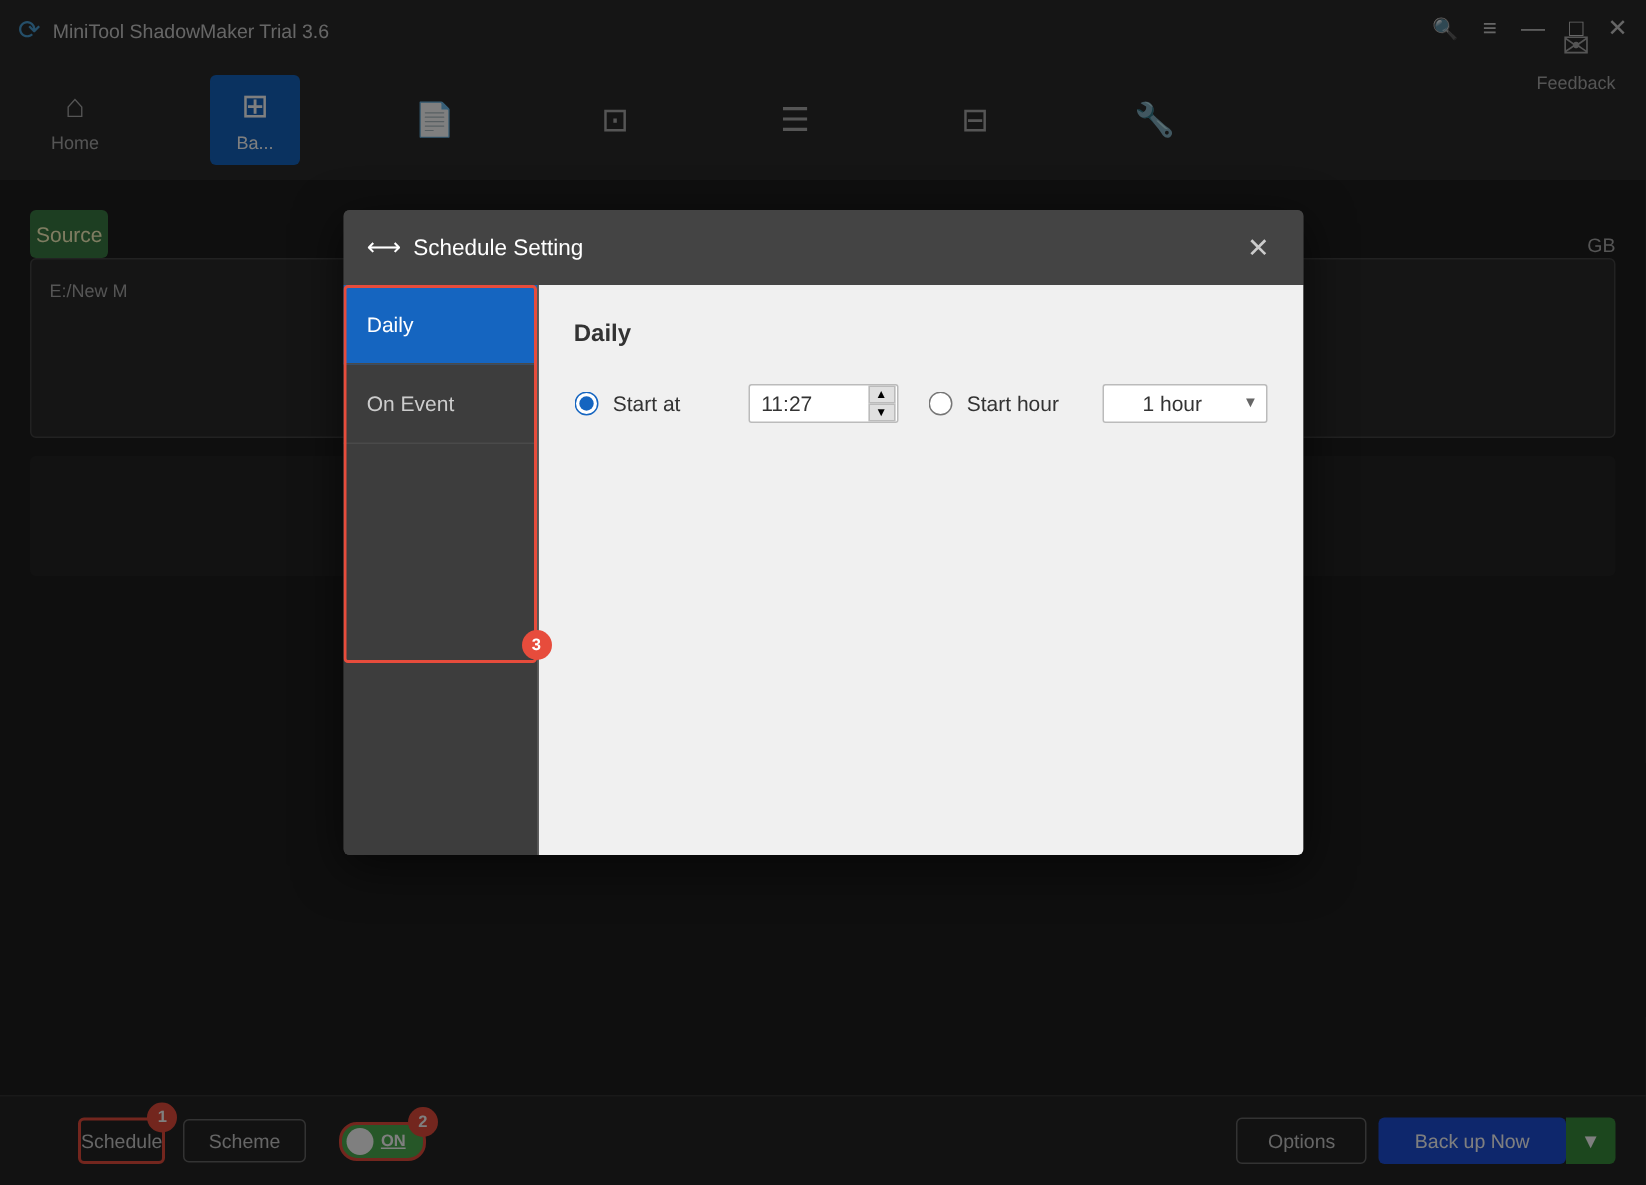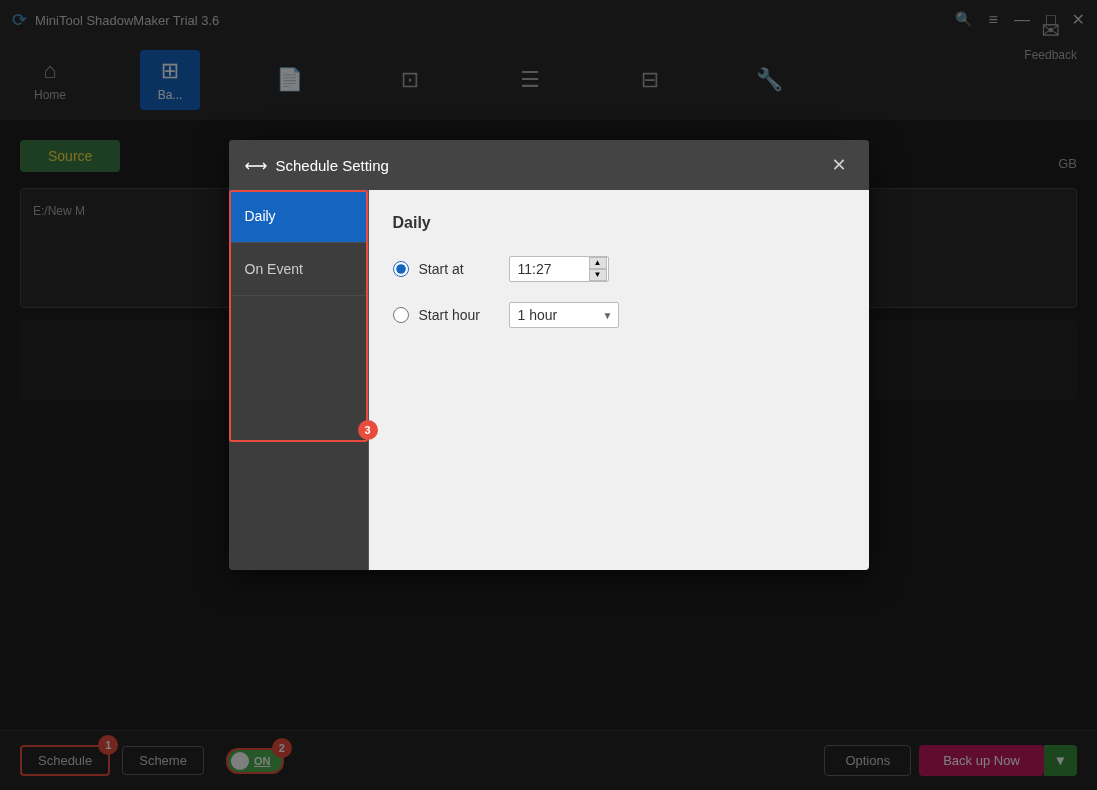--- a/index.html
+++ b/index.html
@@ -79,26 +79,25 @@
     
     .content-area {
       flex: 1;
       padding: 20px;
       position: relative;
     }
 
     
     .source-bar {
       background: #3a7d44;
-      color: #fde047;
-      padding: 8px 28px;
+      color: #fef9c3;
+      padding: 8px 4px;
       font-size: 14px;
       border-radius: 4px;
       display: inline-block;
-      margin-bottom: 16px;
     }
 
     
     .file-area {
       background: #2a2a2a;
       border: 1px solid #444;
       border-radius: 4px;
       padding: 12px;
       margin-bottom: 8px;
       min-height: 120px;
@@ -143,24 +142,25 @@
       width: 18px;
       height: 18px;
       background: white;
       border-radius: 50%;
     }
 
     .btn-schedule {
       background: transparent;
       border: 1px solid #666;
       color: #ccc;
-      padding: 6px 16px;
+      padding: 6px 0;
       border-radius: 4px;
       cursor: pointer;
       font-size: 13px;
+      margin-left: 32px;
     }
     .btn-schedule.highlighted {
       border: 2px solid #e74c3c;
     }
     .btn-scheme {
       background: transparent;
       border: 1px solid #666;
       color: #ccc;
       padding: 6px 16px;
       border-radius: 4px;
@@ -176,21 +176,21 @@
     .btn-options {
       background: transparent;
       border: 1px solid #666;
       color: #ccc;
       padding: 6px 20px;
       border-radius: 4px;
       cursor: pointer;
       font-size: 13px;
     }
     .btn-backup {
-      background: #be185d;
+      background: #1d4ed8;
       border: none;
       color: white;
       padding: 8px 24px;
       border-radius: 4px;
       cursor: pointer;
       font-size: 13px;
       font-weight: 500;
     }
     .btn-backup-arrow {
       background: #388e3c;
@@ -298,21 +298,21 @@
     .dialog-content-title {
       font-size: 16px;
       color: #333;
       font-weight: 600;
       margin-bottom: 24px;
     }
 
     
     .radio-group {
       display: flex;
-      flex-direction: column;
+      flex-direction: row;
       gap: 20px;
     }
     .radio-row {
       display: flex;
       align-items: center;
       gap: 10px;
     }
     .radio-input {
       width: 16px;
       height: 16px;
@@ -366,20 +366,21 @@
       background: white;
       padding: 4px 24px 4px 8px;
       font-size: 14px;
       color: #333;
       width: 110px;
       border-radius: 2px;
       appearance: none;
       -webkit-appearance: none;
       cursor: pointer;
       position: relative;
+      text-align: center;
     }
     .dropdown-wrapper {
       position: relative;
       display: inline-block;
     }
     .dropdown-arrow {
       position: absolute;
       right: 6px;
       top: 50%;
       transform: translateY(-50%);

